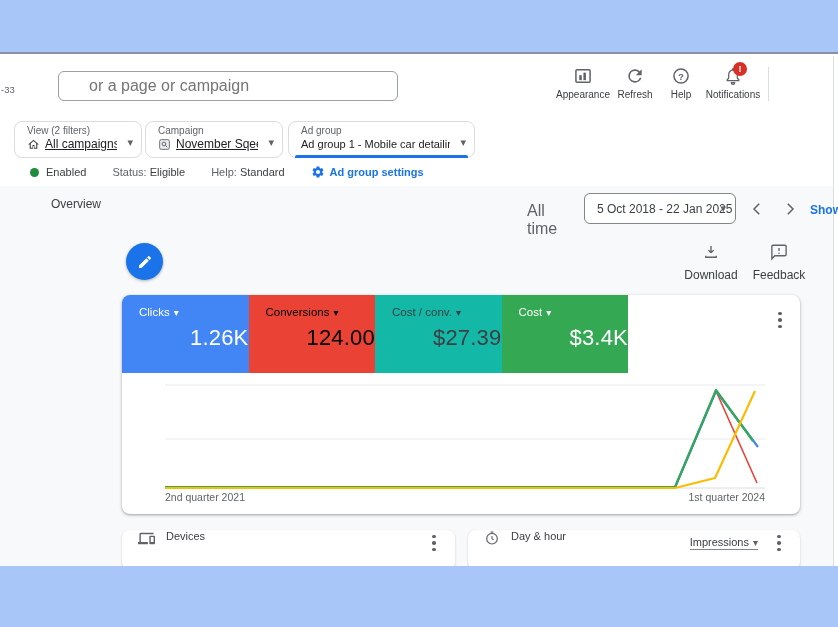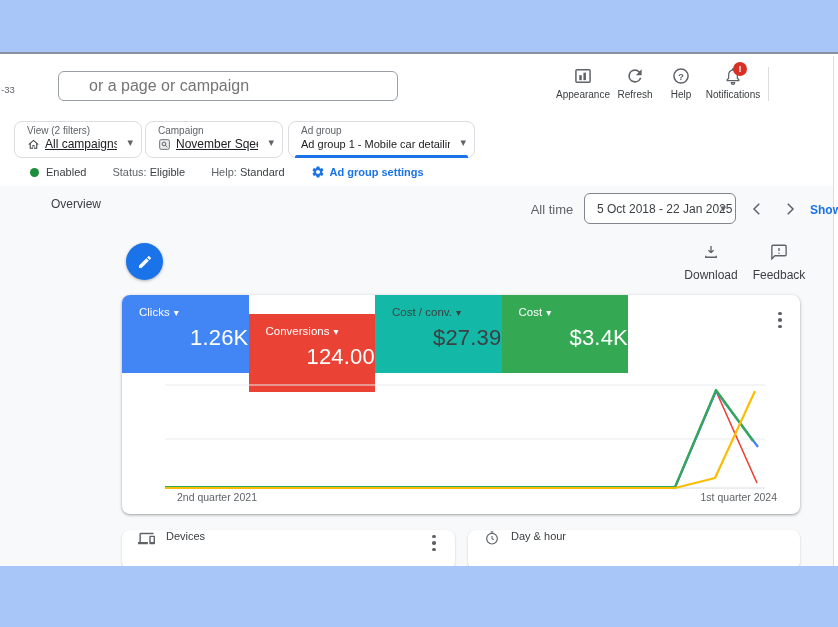--- a/index.html
+++ b/index.html
@@ -43,21 +43,21 @@
 
   
   .status-row { position:absolute; left:30px; top:164px; height:16px; display:flex; align-items:center; font-size:11px; color:#3c4043; }
   .dot { width:9px; height:9px; border-radius:50%; background:#1e8e3e; margin-right:7px; }
   .muted { color:#5f6368; }
   .status-item { margin-right:26px; white-space:nowrap; }
   .settings-link { display:flex; align-items:center; gap:5px; color:#1a73e8; font-weight:bold; cursor:pointer; font-size:11px;justify-content:flex-end; }
 
   
   .page-title { position:absolute; left:18px; top:197px; font-size:12px; color:#3c4043;margin-left:33px; }
-  .date-preset { position:absolute; left:527px; top:202px; width:50px; text-align:center; font-size:13px; color:#5f6368; }
+  .date-preset { position:absolute; left:527px; top:202px; width:50px; text-align:left; font-size:16px; color:#5f6368; }
   .date-box { position:absolute; left:584px; top:193px; width:152px; height:31px; border:1px solid #80868b; border-radius:6px; background:#fff; cursor:pointer; }
   .date-box .date-text { position:absolute; left:12px; top:0; line-height:30px; font-size:12px; color:#3c4043; white-space:nowrap; }
   .date-box .chip-caret { position:absolute; right:9px; top:8px; color:#5f6368; font-size:11px; }
   .date-box .chip-caret::after { content:"▾"; }
   .nav-chevron { position:absolute; top:200px; width:18px; height:18px; cursor:pointer; color:#5f6368; }
   .nav-prev { left:748px; }
   .nav-next { left:781px; }
   .show-link { position:absolute; left:810px; top:203px; font-size:12px; font-weight:bold; color:#1a73e8; cursor:pointer; }
 
   
@@ -71,21 +71,21 @@
   .main-card { position:absolute; left:122px; top:295px; width:678px; height:219px; background:#fff; border-radius:8px; box-shadow:0 1px 2px rgba(60,64,67,.3), 0 1px 3px 1px rgba(60,64,67,.15); overflow:hidden; }
   .scorecards { position:absolute; left:0; top:0; display:flex; }
   .scorecard { width:126.5px; height:78px; padding:11px 0 0 17px; cursor:pointer;text-align:right; }
   .sc-label { font-size:11.5px; font-weight:500; display:flex; align-items:center; gap:4px; }
   .sc-caret::after { content:"▾"; font-size:10px; }
   .sc-value { font-size:22px; margin-top:7px; letter-spacing:.2px; }
   .kebab { width:18px; height:26px; display:flex; flex-direction:column; align-items:center; justify-content:center; gap:3px; cursor:pointer; }
   .kebab i { width:3.5px; height:3.5px; border-radius:50%; background:#5f6368; display:block; }
   .card-kebab { position:absolute; right:11px; top:12px; }
   .trend-svg { position:absolute; left:43px; top:85px; }
-  .x-labels { position:absolute; left:43px; top:196px; width:600px; display:flex; justify-content:space-between; font-size:10.5px; color:#5f6368;margin-left:12px; }
+  .x-labels { position:absolute; left:43px; top:196px; width:600px; display:flex; justify-content:space-between; font-size:10.5px; color:#5f6368; }
 
   
   .mini-card { position:absolute; top:530px; height:40px; background:#fff; border-radius:8px; box-shadow:0 1px 2px rgba(60,64,67,.3); }
   .mc-devices { left:122px; width:333px; }
   .mc-dayhour { left:468px; width:332px; }
   .mc-header { display:flex; align-items:flex-start; height:36px; padding:0 12px 0 16px; }
   .mc-title { font-size:11px; color:#3c4043; margin-left:11px; }
   .mc-right { margin-left:auto; display:flex; align-items:center; gap:12px; }
   .metric-select { font-size:11px; color:#3c4043; border-bottom:1px solid #80868b; padding-bottom:1px; cursor:pointer; display:flex; align-items:center; gap:4px; }
   .metric-select .chip-caret2::after { content:"▾"; font-size:10px; color:#5f6368; }
@@ -255,21 +255,21 @@
 
   <div class="main-card">
     <div class="scorecards">
       <div class="scorecard" style="background: rgb(66, 133, 244); color: rgb(255, 255, 255);">
         <span class="sc-label">
             <span>Clicks</span>
             <span class="sc-caret"></span>
           </span>
         <div class="sc-value">1.26K</div>
       </div>
-      <div class="scorecard" style="background: rgb(234, 67, 53); color: #ffffff; margin-top: 19px;">
+      <div class="scorecard" style="background: rgb(234, 67, 53); color: #000000;">
         <span class="sc-label">
             <span>Conversions</span>
             <span class="sc-caret"></span>
           </span>
         <div class="sc-value">124.00</div>
       </div>
       <div class="scorecard" style="background: #14b8a6; color: rgb(60, 64, 67);">
         <span class="sc-label">
             <span>Cost / conv.</span>
             <span class="sc-caret"></span>
@@ -328,18 +328,29 @@
   <div class="mini-card mc-dayhour">
     <div class="mc-header">
       <span style="display:flex">
         <svg width="16" height="16" viewBox="0 0 24 24">
             <circle cx="12" cy="13" r="8" fill="none" stroke="#5f6368" stroke-width="1.8"></circle>
             <path d="M12 9v4l2.6 1.8" fill="none" stroke="#5f6368" stroke-width="1.6"></path>
             <line x1="10" y1="3" x2="14" y2="3" stroke="#5f6368" stroke-width="1.8"></line>
           </svg>
       </span>
       <span class="mc-title">Day &amp; hour</span>
+      <span class="mc-right">
+        <span class="metric-select">
+          <span>Impressions</span>
+          <span class="chip-caret2"></span>
+        </span>
+        <span class="kebab">
+            <i></i>
+            <i></i>
+            <i></i>
+          </span>
+      </span>
     </div>
   </div>
 
   <div class="band-bottom"></div>
 
 </div>
 
 </body></html>

